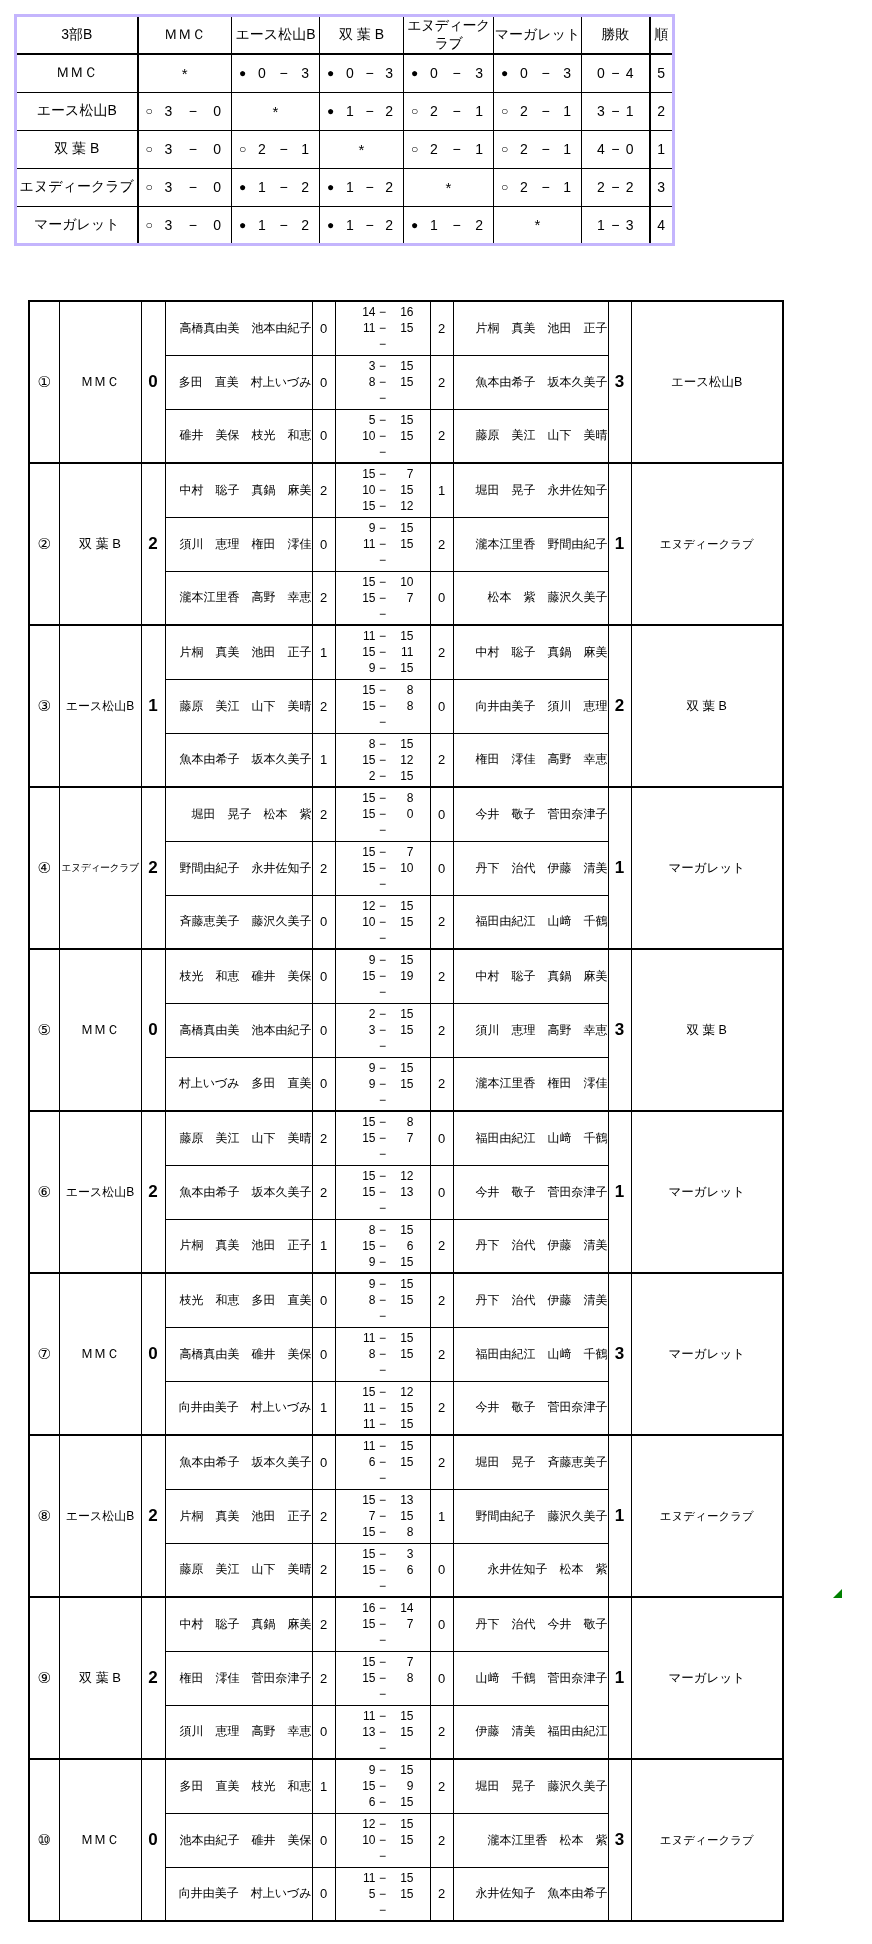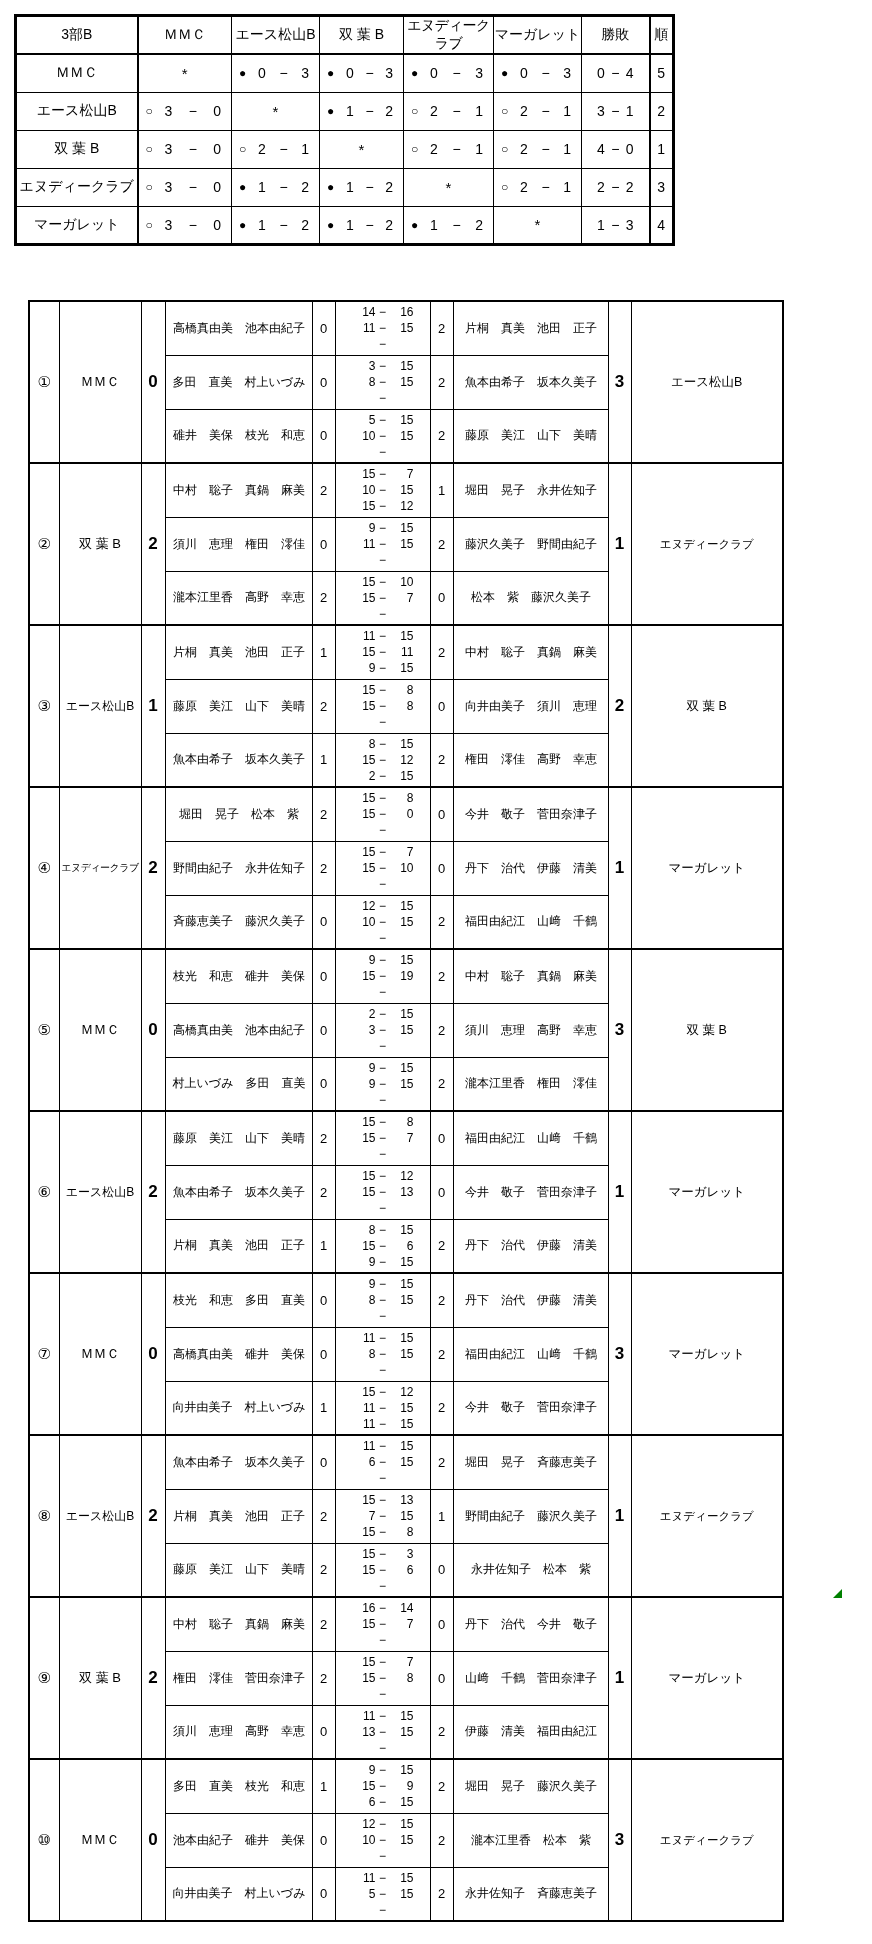--- a/index.html
+++ b/index.html
@@ -3,42 +3,42 @@
 <meta charset="utf-8">
 <style>
   *{box-sizing:border-box;margin:0;padding:0}
   html,body{background:#fff}
   body{width:872px;height:1944px;position:relative;color:#000;
        font-family:"Liberation Sans","DejaVu Sans",sans-serif;}
   table{border-collapse:collapse;table-layout:fixed;position:absolute;background:#fff}
   td{border:1px solid #000;text-align:center;vertical-align:middle;overflow:hidden}
 
   
-  .standings{left:14px;top:14px;border:3px solid #000000}
+  .standings{left:14px;top:14px;border:3px solid #c4b5fd}
   .standings td{font-size:14px;height:38px}
   .standings tr.hdr td{height:37px;border-bottom:2px solid #000}
   .standings td.c0{border-right:2px solid #000}
   .standings td.c7{border-left:2px solid #000}
   .teamc{font-size:13.5px}
   .res{display:flex;align-items:center;padding:0 7px}
   .res .mark{width:16px;text-align:left;font-size:12px}
   .res .sp{flex:1;display:flex;justify-content:space-between;padding:0 3px}
   .res.rec{padding:0 12px}
   .star{font-size:15px}
   .rank{font-size:14px}
 
   
   .matches{left:28px;top:300px;border:2px solid #000}
   .matches tr{height:54px}
   .matches tr.bs td{border-top:2px solid #000}
   .mnum{font-size:15px}
   .mteam{font-size:13px}
   .mteamR{font-size:12.5px}
   .mscore{font-size:17px;font-weight:bold}
-  .pair{text-align:center;padding-left:1px;font-size:12px;white-space:nowrap}
+  .pair{text-align:right;padding-left:1px;font-size:12px;white-space:nowrap}
   .won{font-size:13px}
   .gcell{padding:2px 16px}
   .gl{display:grid;grid-template-columns:24px 14px 24px;justify-content:center;
       line-height:16px;font-size:12px}
   .ga,.gb{text-align:right}
   .gd{text-align:center}
 
   .sm{font-size:12px}
   .xs{font-size:10px;letter-spacing:-0.5px}
   .smR{font-size:11.5px}
@@ -473,21 +473,21 @@
             <span class="gd">−</span>
             <span class="gb">15</span>
           </div>
           <div class="gl">
             <span class="ga"></span>
             <span class="gd">−</span>
             <span class="gb"></span>
           </div>
         </td>
         <td class="won">2</td>
-        <td class="pair">藤沢久美子　野間由紀子</td>
+        <td class="pair">瀧本江里香　野間由紀子</td>
       </tr>
       <tr>
         <td class="pair">瀧本江里香　高野　幸恵</td>
         <td class="won">2</td>
         <td class="gcell">
           <div class="gl">
             <span class="ga">15</span>
             <span class="gd">−</span>
             <span class="gb">10</span>
           </div>
@@ -1088,20 +1088,20 @@
             <span class="gd">−</span>
             <span class="gb">15</span>
           </div>
           <div class="gl">
             <span class="ga"></span>
             <span class="gd">−</span>
             <span class="gb"></span>
           </div>
         </td>
         <td class="won">2</td>
-        <td class="pair">永井佐知子　斉藤恵美子</td>
+        <td class="pair">永井佐知子　魚本由希子</td>
       </tr>
     </tbody>
 </table>
 
 <svg class="marker" width="10" height="10" viewBox="0 0 10 10">
   <polygon points="9,0 0,9 9,9" fill="#008000"></polygon>
 </svg>
 
 </body></html>

